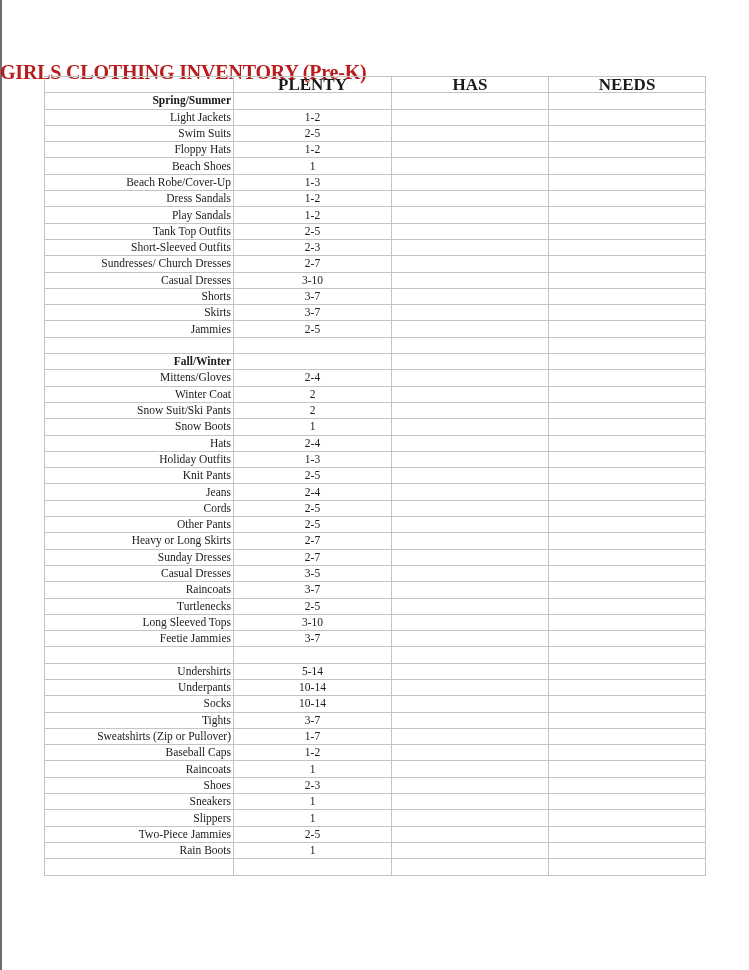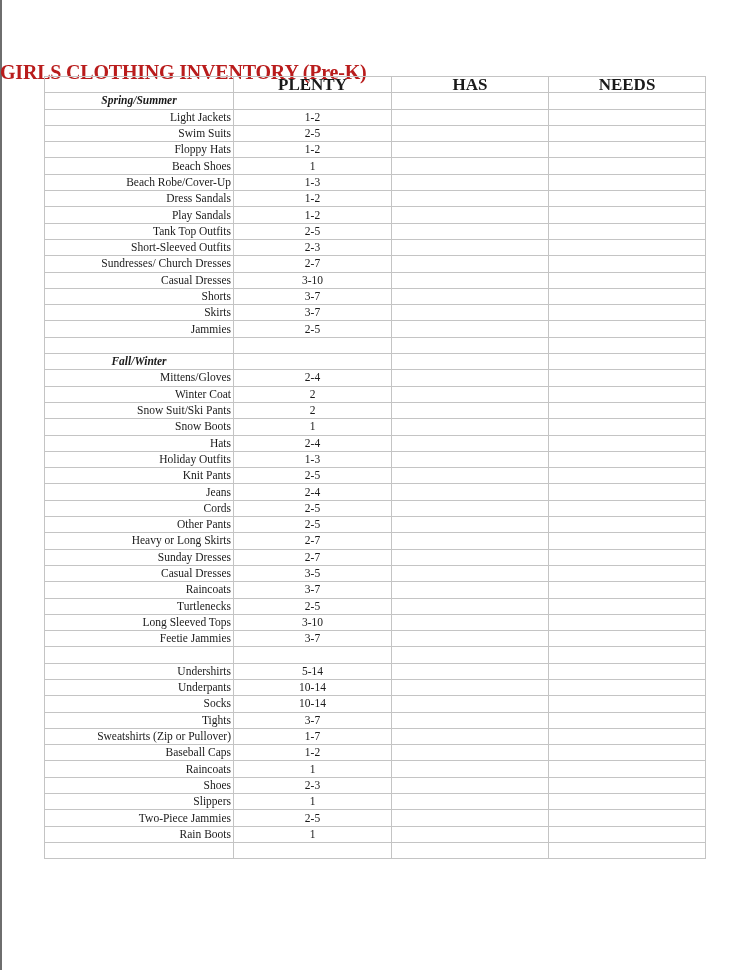--- a/index.html
+++ b/index.html
@@ -59,21 +59,21 @@
     overflow: hidden;
     vertical-align: middle;
   }
   table.inv th {
     font-weight: bold;
     text-align: center;
     font-size: 17px;
   }
   td.item { text-align: right; padding-left: 1px; }
   td.qty { text-align: center; }
-  td.section { font-weight: bold; text-align: center; padding-left: 1px; font-style: italic; }
+  td.section { font-weight: bold; text-align: right; padding-left: 1px; }
 </style>
 </head>
 <body>
 
 <div class="left-edge"></div>
 
 <h1 class="title">GIRLS CLOTHING INVENTORY (Pre-K)</h1>
 
 <table class="inv">
   <colgroup>
@@ -343,20 +343,26 @@
         <td class="qty"></td>
         <td class="qty"></td>
       </tr>
       <tr>
         <td class="item">Shoes</td>
         <td class="qty">2-3</td>
         <td class="qty"></td>
         <td class="qty"></td>
       </tr>
       <tr>
+        <td class="item">Sneakers</td>
+        <td class="qty">1</td>
+        <td class="qty"></td>
+        <td class="qty"></td>
+      </tr>
+      <tr>
         <td class="item">Slippers</td>
         <td class="qty">1</td>
         <td class="qty"></td>
         <td class="qty"></td>
       </tr>
       <tr>
         <td class="item">Two-Piece Jammies</td>
         <td class="qty">2-5</td>
         <td class="qty"></td>
         <td class="qty"></td>

